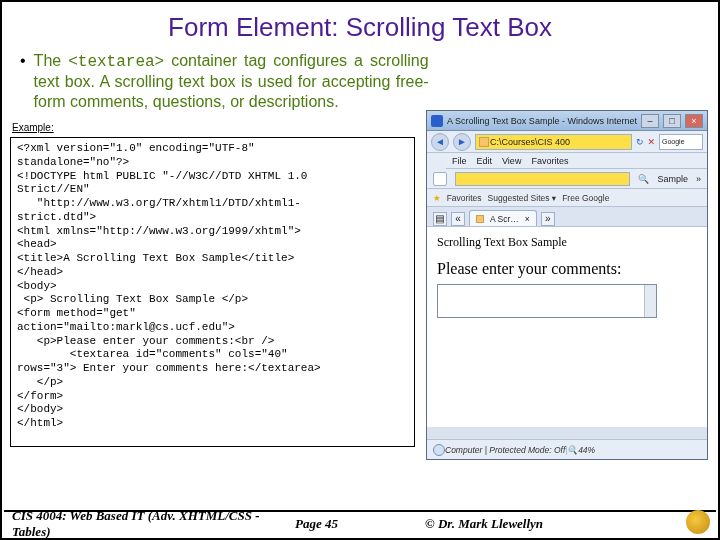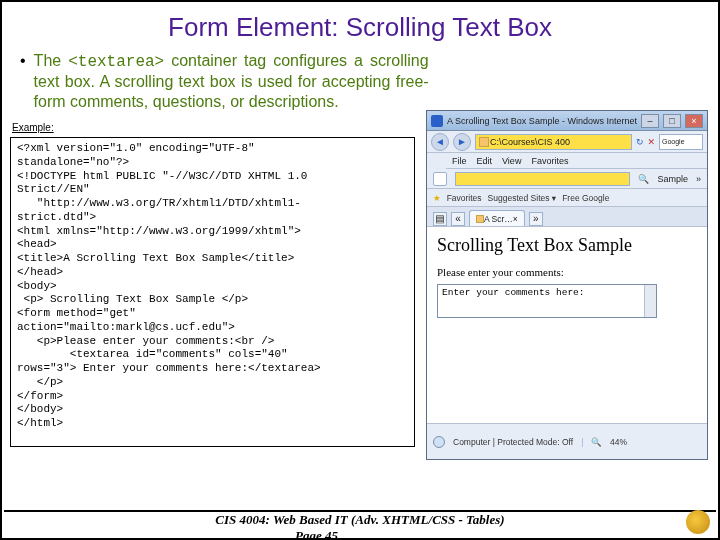--- a/index.html
+++ b/index.html
@@ -112,51 +112,50 @@
   .favbar {
     height: 18px; background: #e7edf6; display:flex; align-items:center;
     gap: 6px; padding: 0 6px; border-bottom: 1px solid #b6c2d4; font-size: 8.5px; color:#333;
   }
   .favbar .star{color:#e3b100;}
   .tabbar {
     height: 20px; background:#dbe4f0; display:flex; align-items:flex-end;
     padding: 0 6px; gap:4px; border-bottom:1px solid #b6c2d4;
   }
   .tab { height:16px; background:#f5f8fc; border:1px solid #9cb0cf; border-bottom:none;
-         padding: 0 6px; display:flex; align-items:center; gap:0; font-size:8.5px; border-radius:3px 3px 0 0;}
+         padding: 0 6px; display:flex; align-items:center; gap:6px; font-size:8.5px; border-radius:3px 3px 0 0;}
   .tabctrl { width:14px;height:14px;border:1px solid #9cb0cf;background:#eef3fa;text-align:center;line-height:12px;font-size:10px;}
   .page-area {
     background:#fff; height: 200px; padding: 8px 10px; font-family: "Times New Roman", serif; font-size: 12px; color:#000;
   }
-  .page-area .hdr { font-size: 18px; margin-bottom: 10px; }
-  .page-area .lbl { font-size: 11px; margin-bottom: 6px; }
+  .page-area .hdr { font-size: 12px; margin-bottom: 10px; }
+  .page-area .lbl { font-size: 16px; margin-bottom: 6px; }
   .page-area .ta {
     width: 220px; height: 34px; border: 1px solid #7a8ea8; background:#fff;
     font-family:"Courier New",monospace; font-size: 9.5px; padding: 2px 4px; position:relative;
   }
   .page-area .ta .sb { position:absolute; right:0; top:0; bottom:0; width:12px; background:#e4e9f2; border-left:1px solid #b6c2d4; }
   .statusbar {
-    position:absolute; bottom:0; left:0; right:0; height:36px;
+    position:absolute; bottom:0; left:0; right:0; height:20px;
     background:#e7edf6; border-top:1px solid #b6c2d4;
-    display:flex; align-items:center; padding:0 6px; gap:8px; font-size:8.5px; color:#333;
+    display:flex; align-items:center; padding:0 6px; font-size:8.5px; color:#333;font-style:italic;
   }
   .statusbar .globe{width:12px;height:12px;border:1px solid #7a8ea8;border-radius:6px;background:#cfe1f7;}
   .statusbar .sep{color:#9cb0cf;}
   .footer {
     position: absolute;
     left: 2px; right: 2px; bottom: 2px;
     height: 26px;
     border-top: 2px solid #000;
     display: flex;
     align-items: center;
     font-size: 13px;
     font-style: italic;
     font-family: "Times New Roman", serif;
     padding: 0 8px;
-    flex-direction: column;
   }
   .footer .l { flex:1; font-weight: bold; }
   .footer .c { width: 130px; text-align: left; font-weight: bold; }
   .footer .r { flex:1; text-align: left; font-weight: bold; }
   .logo {
     position:absolute; right:6px; bottom:2px; width:24px; height:24px;
     background: radial-gradient(circle at 40% 40%, #f7c93d, #c38a14);
     border-radius: 50%;
   }
   .icongl{color:#2a5fc9;}
@@ -251,21 +250,20 @@
         <span style="width:8px;height:8px;background:#f7c46c;border:1px solid #caa24a;display:inline-block;"></span>
         <span>A Scr…</span>
         <span>×</span>
       </div>
       <div class="tabctrl">»</div>
     </div>
     <div class="page-area">
       <div class="hdr">Scrolling Text Box Sample</div>
       <div class="lbl">Please enter your comments:</div>
       <div class="ta">
-        <span>Enter your comments here:</span>
         <div class="sb"></div>
       </div>
     </div>
     <div class="statusbar">
       <div class="globe"></div>
       <span>Computer | Protected Mode: Off</span>
       <span class="sep">|</span>
       <span>🔍</span>
       <span>44%</span>
     </div>

